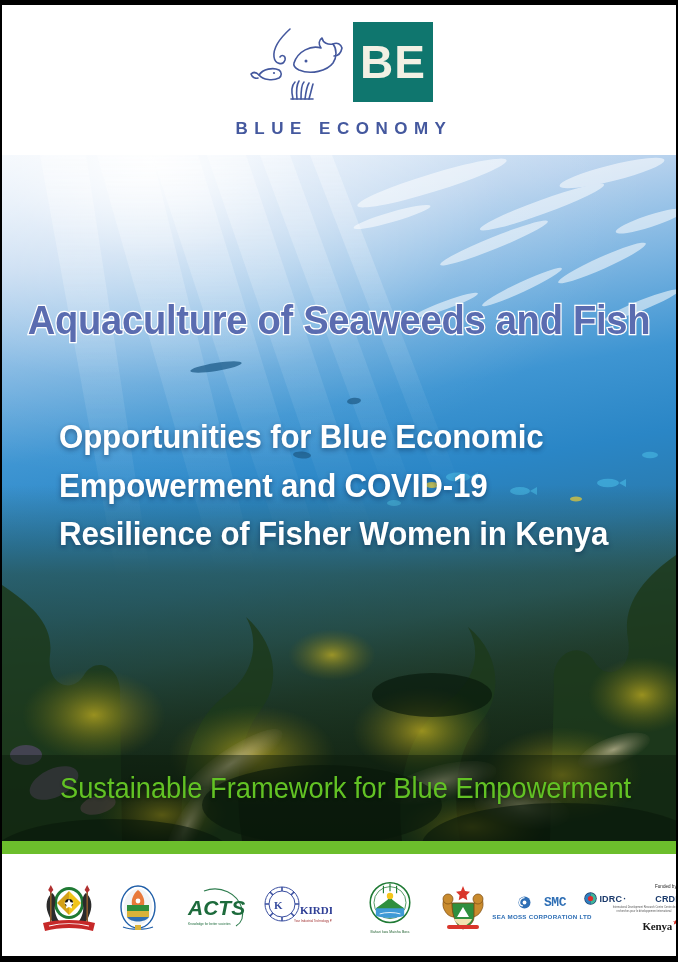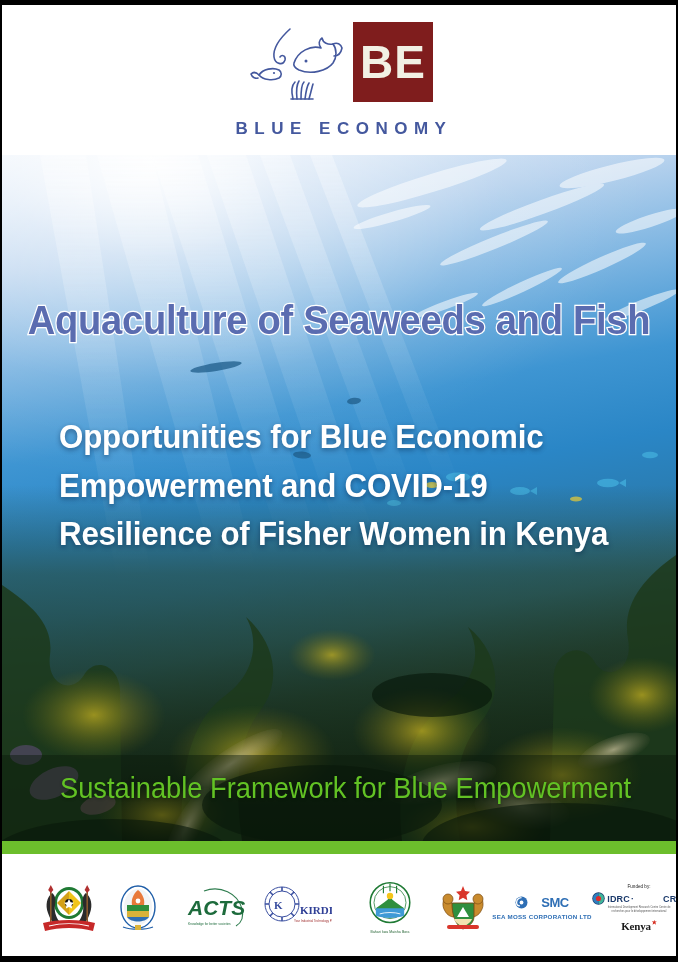--- a/index.html
+++ b/index.html
@@ -49,21 +49,21 @@
     justify-content: center;
   }
   .logo-mark {
     width: 96px;
     height: 78px;
     display: block;
   }
   .logo-be {
     width: 80px;
     height: 80px;
-    background: #7f1d1d;
+    background: #0f766e;
     display: flex;
     align-items: center;
     justify-content: center;
     margin-left: 8px;
   }
   .logo-be span {
     font-family: "Liberation Sans", sans-serif;
     font-weight: bold;
     font-size: 46px;
     letter-spacing: 1px;
@@ -526,27 +526,27 @@
         </svg>
       </div>
 
       <div class="flogo" style="left:493px; top:32px; width:94px; height:42px;">
         <div style="display:flex; align-items:center; justify-content:center;">
           <svg width="13" height="13" viewBox="0 0 13 13">
             <circle cx="6.5" cy="6.5" r="6" fill="#2f6fb5"></circle>
             <path d="M6.5 1.6 C 3.8 1.6, 1.6 3.8, 1.6 6.5 C 1.6 8.4, 3 9.9, 4.9 9.9" fill="none" stroke="#ffffff" stroke-width="1.3"></path>
             <circle cx="6.5" cy="6.5" r="1.9" fill="#ffffff"></circle>
           </svg>
-          <span style="font-family:Liberation Sans, sans-serif; font-size:13px; font-weight:bold;
+          <span style="font-family:Liberation Mono, monospace; font-size:13px; font-weight:bold;
                        color:#2f6fb5; margin-left:13px; letter-spacing:-0.5px;text-align:right;">SMC</span>
         </div>
         <div class="smc-text">SEA MOSS CORPORATION LTD</div>
       </div>
 
-      <div class="flogo" style="left:598px; top:12px; width:78px; height:84px;">
+      <div class="flogo" style="left:598px; top:12px; width:78px; height:84px;align-items:flex-end;">
         <div class="idrc-funded">Funded by:</div>
         <div style="display:flex; align-items:center;">
           <svg width="13" height="13" viewBox="0 0 13 13">
             <circle cx="6.5" cy="6.5" r="6.2" fill="#1b3a6b"></circle>
             <path d="M6.5 1 A 5.5 5.5 0 0 1 6.5 12" fill="#3fb59a"></path>
             <path d="M6.5 1 A 5.5 5.5 0 0 0 6.5 12" fill="#2f7fbf"></path>
             <circle cx="6.5" cy="6.5" r="2.6" fill="#e02b2b"></circle>
           </svg>
           <span style="font-family:'Liberation Sans',sans-serif; font-size:9px; font-weight:bold;
                        color:#1b3a6b; margin-left:2px; letter-spacing:0.2px;">IDRC</span>

